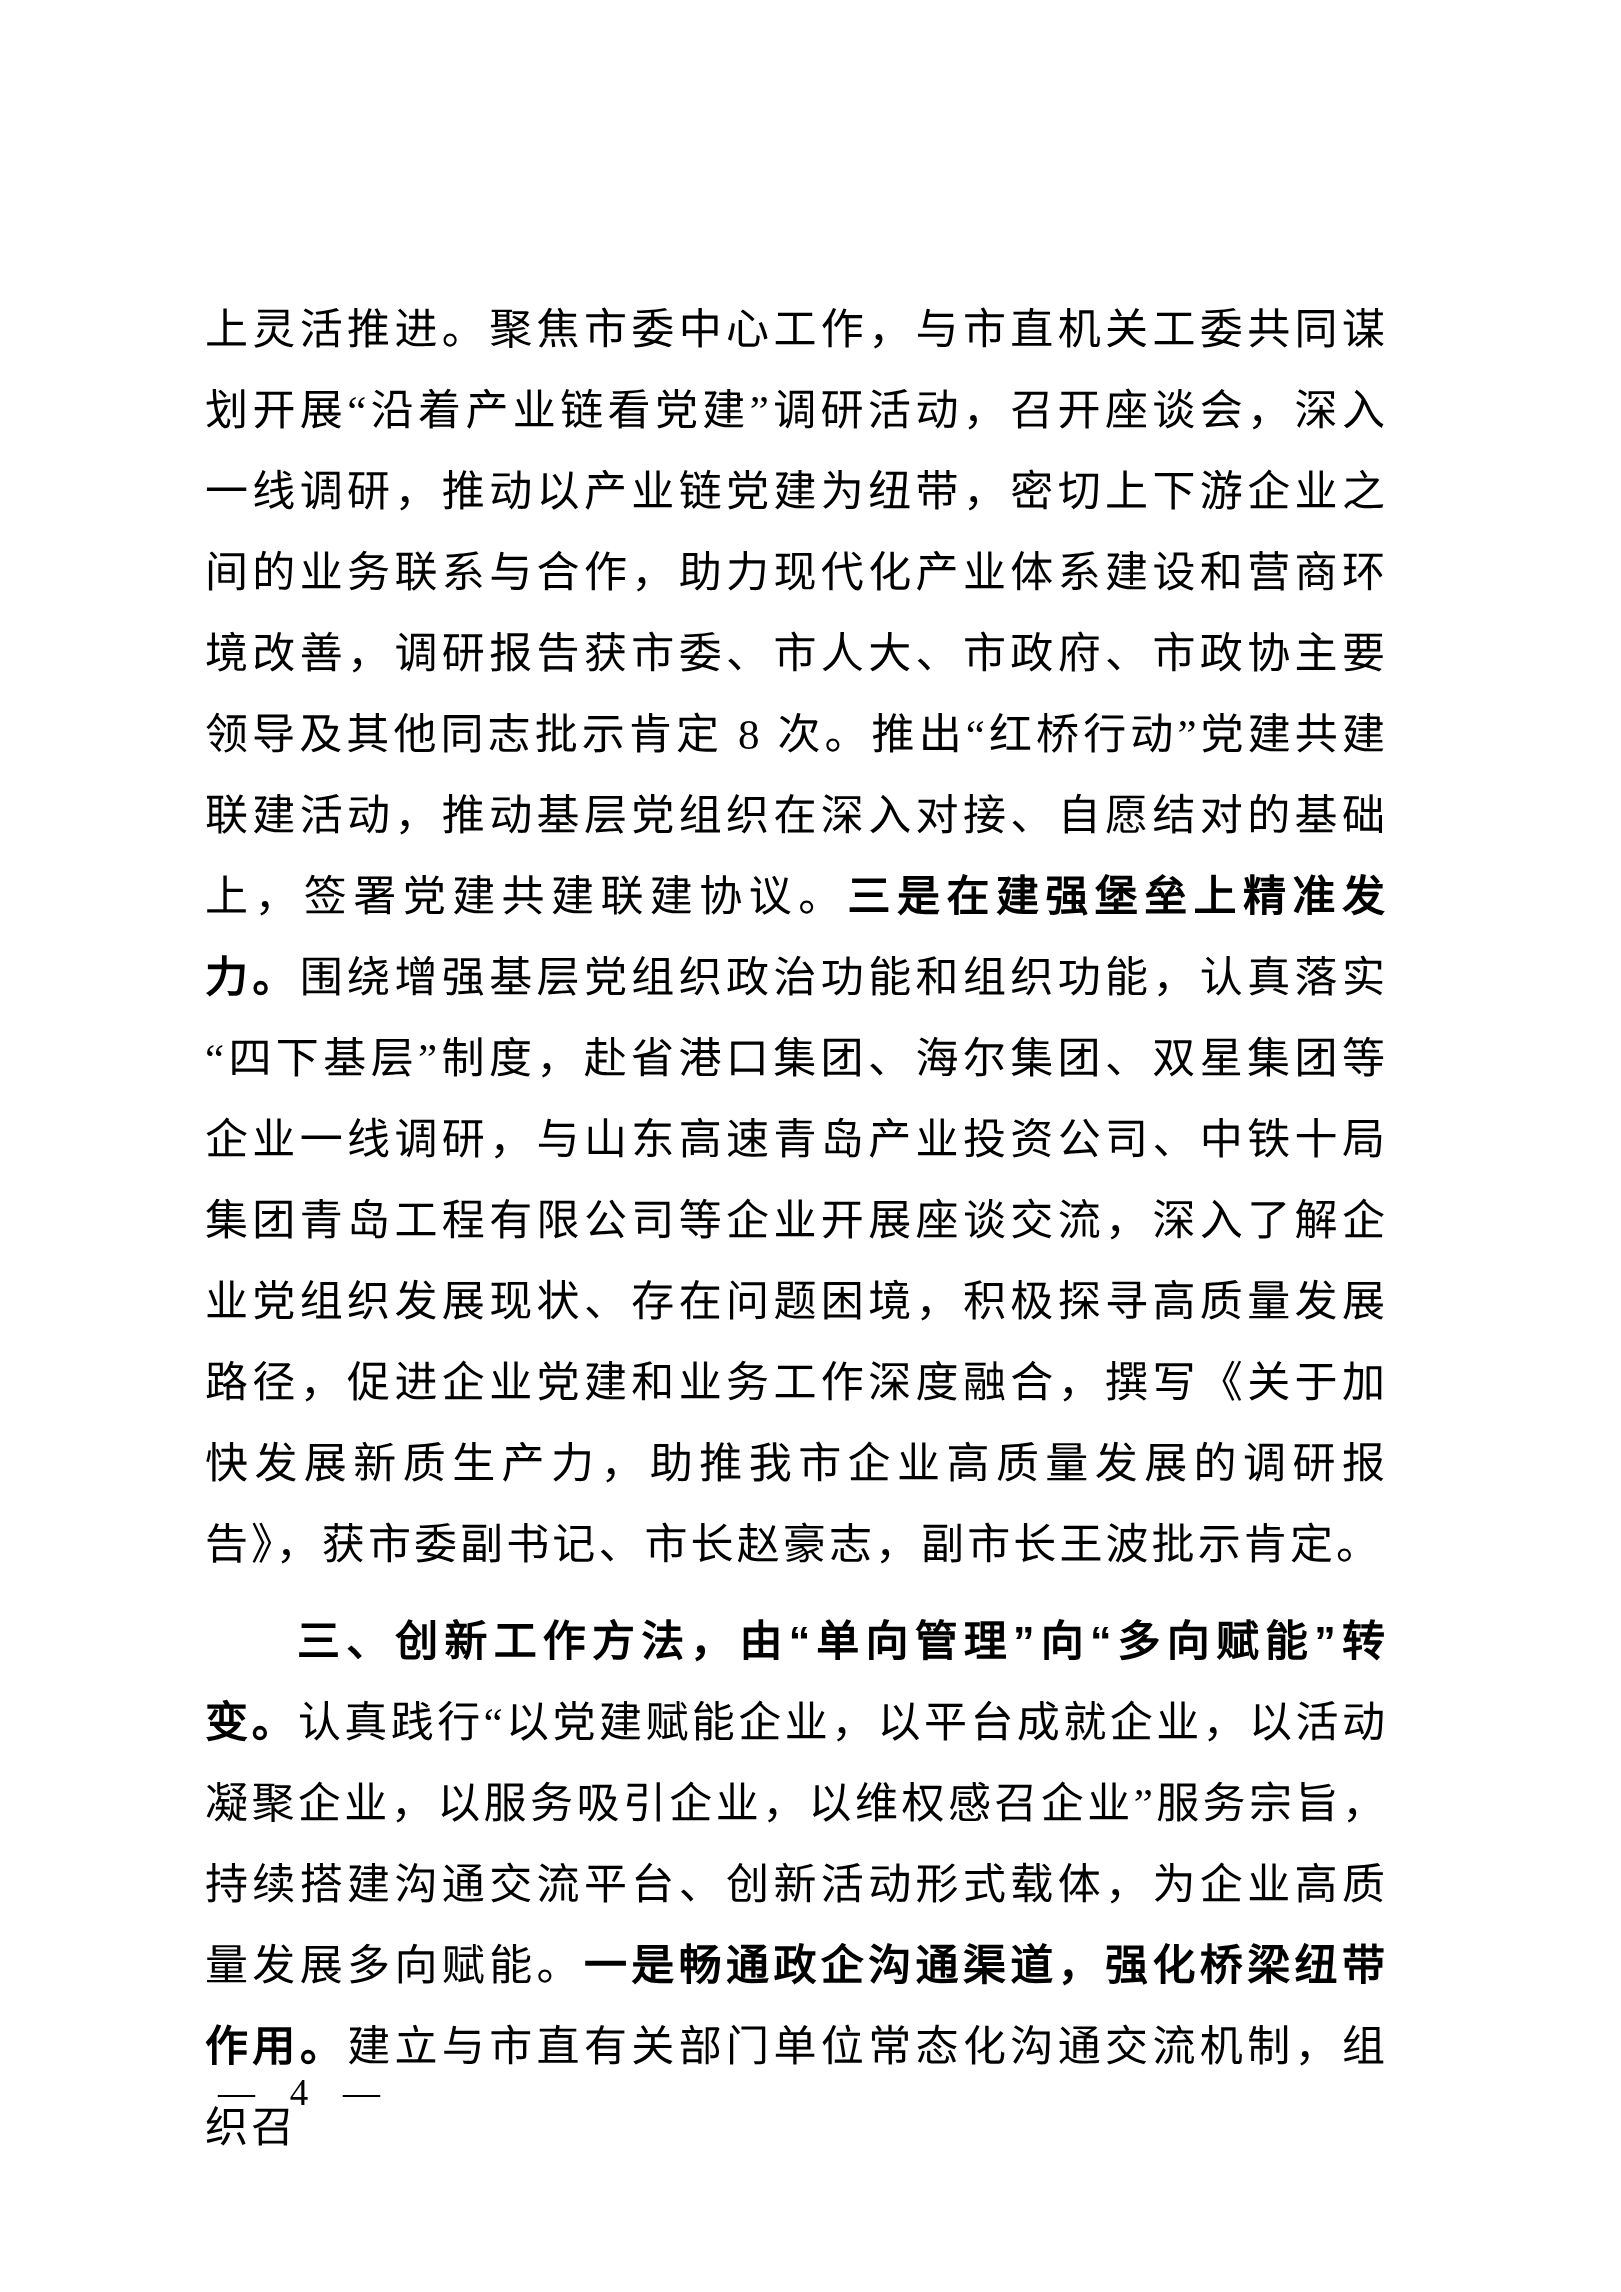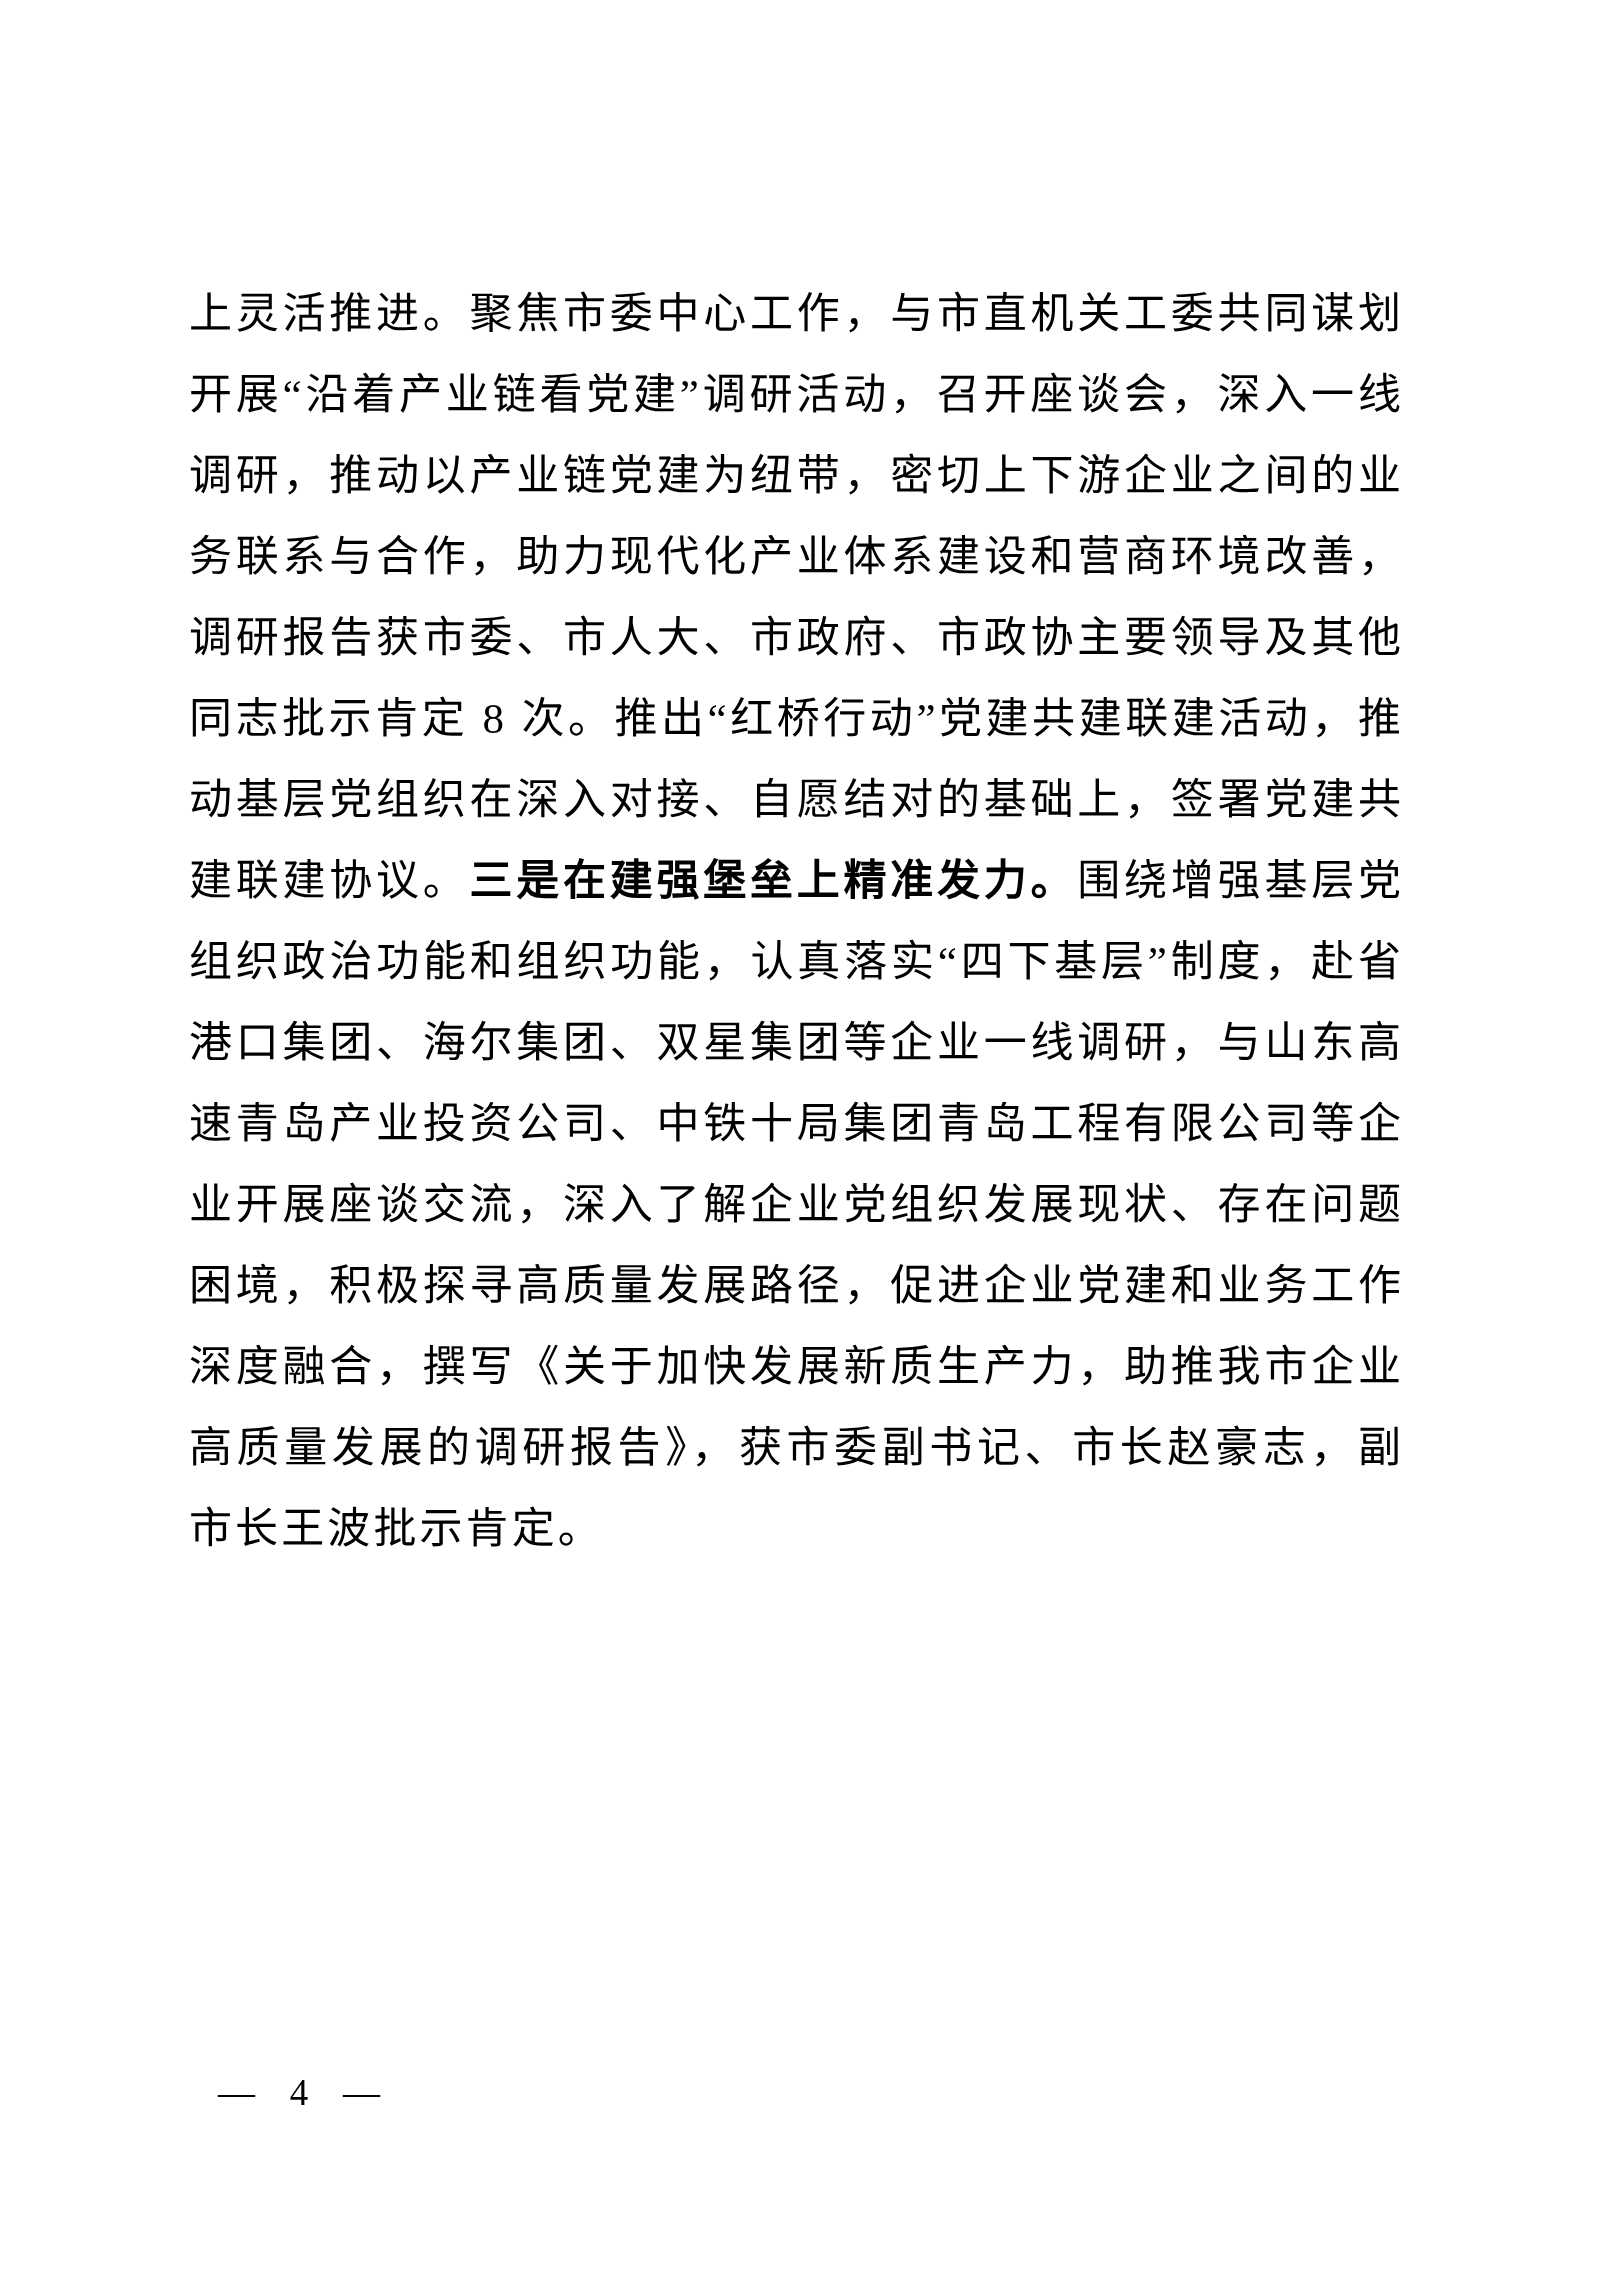--- a/index.html
+++ b/index.html
@@ -22,21 +22,21 @@
     width: 1215px;
     font-family: serif;
     font-size: 43px;
     line-height: 81px;
     letter-spacing: 3.1px;
     text-align: justify;
     text-justify: inter-ideograph;
     color: #000000;
   }
   .doc-body p.para {
-    margin: 0;
+    margin: 16px;
     padding: 0;
   }
   .doc-body p.para.indent {
     text-indent: 92px;
   }
   .run { font-weight: normal; }
   .run.bold-kai {
     font-weight: bold;
   }
   .run.bold-hei {
@@ -55,16 +55,17 @@
     color: #000000;
     white-space: pre;
   }
 </style>
 </head>
 <body>
 
 <div class="page">
   <div class="doc-body" id="doc-body">
       <p class="para"><span class="run regular">上灵活推进。聚焦市委中心工作，与市直机关工委共同谋划开展“沿着产业链看党建”调研活动，召开座谈会，深入一线调研，推动以产业链党建为纽带，密切上下游企业之间的业务联系与合作，助力现代化产业体系建设和营商环境改善，调研报告获市委、市人大、市政府、市政协主要领导及其他同志批示肯定 8 次。推出“红桥行动”党建共建联建活动，推动基层党组织在深入对接、自愿结对的基础上，签署党建共建联建协议。</span><span class="run bold-kai">三是在建强堡垒上精准发力。</span><span class="run regular">围绕增强基层党组织政治功能和组织功能，认真落实“四下基层”制度，赴省港口集团、海尔集团、双星集团等企业一线调研，与山东高速青岛产业投资公司、中铁十局集团青岛工程有限公司等企业开展座谈交流，深入了解企业党组织发展现状、存在问题困境，积极探寻高质量发展路径，促进企业党建和业务工作深度融合，撰写《关于加快发展新质生产力，助推我市企业高质量发展的调研报告》，获市委副书记、市长赵豪志，副市长王波批示肯定。</span></p>
+      <p class="para indent"><span class="run bold-hei">三、创新工作方法，由“单向管理”向“多向赋能”转变。</span><span class="run regular">认真践行“以党建赋能企业，以平台成就企业，以活动凝聚企业，以服务吸引企业，以维权感召企业”服务宗旨，持续搭建沟通交流平台、创新活动形式载体，为企业高质量发展多向赋能。</span><span class="run bold-kai">一是畅通政企沟通渠道，强化桥梁纽带作用。</span><span class="run regular">建立与市直有关部门单位常态化沟通交流机制，组织召</span></p>
     </div>
   <div class="page-footer">— 4 —</div>
 </div>
 
 
 </body></html>

